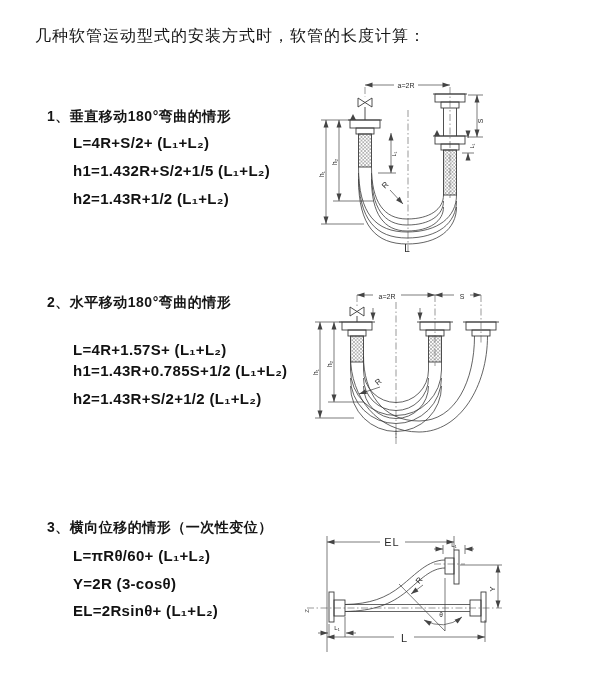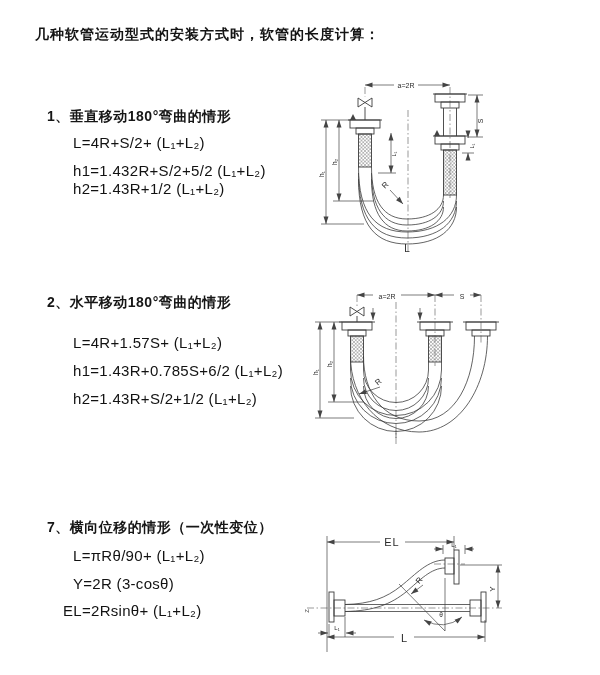--- a/index.html
+++ b/index.html
@@ -1,29 +1,29 @@
 <!DOCTYPE html>
 <html><head>
 <meta charset="utf-8">
 <style>
   html,body{margin:0;padding:0;}
   body{
     width:600px;height:675px;position:relative;background:#ffffff;
     font-family:"Liberation Sans","DejaVu Sans",sans-serif;color:#1b1b1b;overflow:hidden;
   }
   .title{
-    position:absolute;left:35px;top:26px;font-size:14px;font-weight:bold;
+    position:absolute;left:35px;top:26px;font-size:16px;font-weight:normal;
     letter-spacing:1px;color:#141414;white-space:nowrap;
   }
   .sec-heading{
     position:absolute;font-size:14px;font-weight:bold;letter-spacing:0.5px;
     color:#161616;white-space:nowrap;text-align:right;
   }
   .formula{
-    position:absolute;font-size:15px;font-weight:normal;letter-spacing:0.3px;
+    position:absolute;font-size:15px;font-weight:bold;letter-spacing:0.3px;
     color:#121212;white-space:nowrap;
   }
   .diagram{position:absolute;}
   svg text{font-family:"Liberation Sans","DejaVu Sans",sans-serif;fill:#2a2a2a;}
 </style>
 </head>
 <body>
 
 <svg width="0" height="0" style="position:absolute" aria-hidden="true">
   <defs>
@@ -36,32 +36,32 @@
     <pattern id="br" width="3.5" height="3.5" patternUnits="userSpaceOnUse">
       <path d="M0,3.5 L3.5,0 M0,0 L3.5,3.5" stroke="#777" stroke-width="0.5"></path>
     </pattern>
   </defs>
 </svg>
 
 <div class="title">几种软管运动型式的安装方式时，软管的长度计算：</div>
 
 <div class="sec-heading" style="left:47px;top:108px">1、垂直移动180°弯曲的情形</div>
 <div class="formula" style="left:73px;top:134px">L=4R+S/2+ (L₁+L₂)</div>
-<div class="formula" style="left:73px;top:162px">h1=1.432R+S/2+5/2 (L₁+L₂)</div>
-<div class="formula" style="left:73px;top:180px">h2=1.43R+1/2 (L₁+L₂)</div>
+<div class="formula" style="left:73px;top:162px">h1=1.432R+S/2+1/5 (L₁+L₂)</div>
+<div class="formula" style="left:73px;top:190px">h2=1.43R+1/2 (L₁+L₂)</div>
 
 <div class="sec-heading" style="left:47px;top:294px">2、水平移动180°弯曲的情形</div>
-<div class="formula" style="left:73px;top:334px">L=4R+1.57S+ (L₁+L₂)</div>
-<div class="formula" style="left:73px;top:362px">h1=1.43R+0.785S+6/2 (L₁+L₂)</div>
+<div class="formula" style="left:73px;top:341px">L=4R+1.57S+ (L₁+L₂)</div>
+<div class="formula" style="left:73px;top:362px">h1=1.43R+0.785S+1/2 (L₁+L₂)</div>
 <div class="formula" style="left:73px;top:390px">h2=1.43R+S/2+1/2 (L₁+L₂)</div>
 
-<div class="sec-heading" style="left:47px;top:519px">7、横向位移的情形（一次性变位）</div>
-<div class="formula" style="left:73px;top:547px">L=πRθ/90+ (L₁+L₂)</div>
+<div class="sec-heading" style="left:47px;top:519px">3、横向位移的情形（一次性变位）</div>
+<div class="formula" style="left:73px;top:547px">L=πRθ/60+ (L₁+L₂)</div>
 <div class="formula" style="left:73px;top:575px">Y=2R (3-cosθ)</div>
-<div class="formula" style="left:63px;top:602px">EL=2Rsinθ+ (L₁+L₂)</div>
+<div class="formula" style="left:73px;top:602px">EL=2Rsinθ+ (L₁+L₂)</div>
 
 <div class="diagram" style="left:316px;top:74px">
 <svg width="178" height="184" viewBox="0 0 178 184">
 
   <g stroke="#555" stroke-width="0.6" fill="none" stroke-dasharray="7 2.5 1.5 2.5">
     <line x1="92" y1="36" x2="92" y2="179"></line>
     <line x1="49" y1="13" x2="49" y2="23"></line>
     <line x1="134" y1="13" x2="134" y2="124"></line>
   </g>
 

